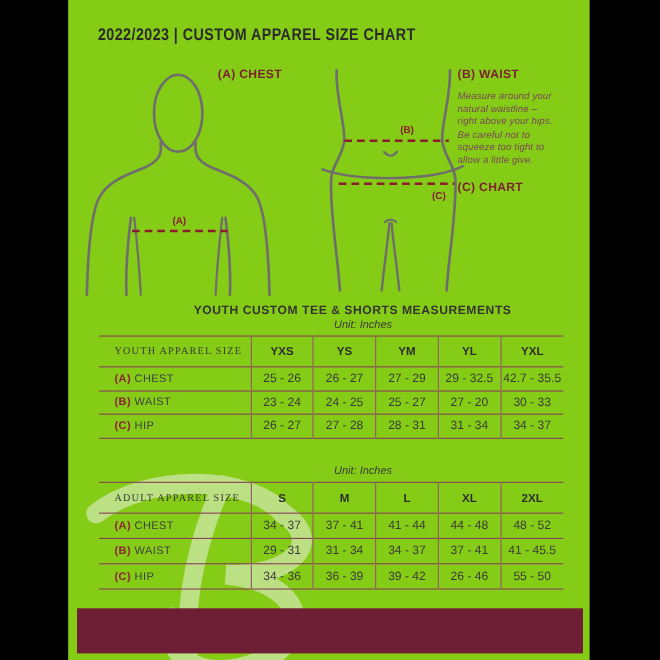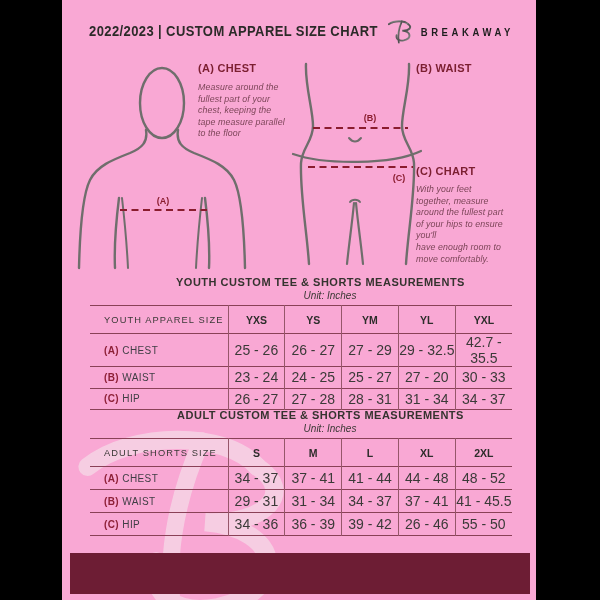--- a/index.html
+++ b/index.html
@@ -4,21 +4,21 @@
 <style>
   html,body{margin:0;padding:0;}
   body{
     width:600px;height:600px;position:relative;overflow:hidden;
     background:#000000;
     font-family:"Liberation Sans", sans-serif;
     -webkit-font-smoothing:antialiased;
   }
   .paper{
     position:absolute;left:62px;top:0;width:474px;height:600px;
-    background:#f9a8d4;overflow:hidden;
+    background:#84cc16;overflow:hidden;
   }
   
   .doc-title{
     position:absolute;left:27px;top:22px;
     font-size:13px;font-weight:700;letter-spacing:.4px;color:#2c2b29;
     transform:scaleY(1.18);transform-origin:left top;white-space:nowrap;
   }
   .brand{position:absolute;right:22px;top:17px;display:flex;align-items:center;gap:9px;}
   .brand-logo{width:24px;height:28px;display:block;}
   .brand-name{font-size:9.5px;font-weight:700;letter-spacing:3.6px;color:#1e1e1e;
@@ -60,55 +60,40 @@
   table.size-table col.c-val{width:56.8px;}
   table.size-table th, table.size-table td{
     padding:0;margin:0;text-align:center;vertical-align:middle;
     border-left:1.4px solid #96576a;
   }
   table.size-table th:first-child, table.size-table td:first-child{border-left:none;}
   table.size-table tr{border-top:1.6px solid #8a4157;}
   table.size-table tr:last-child{border-bottom:1.6px solid #8a4157;}
   table.size-table thead th{height:27px;font-size:10.5px;font-weight:700;color:#2e2d2b;}
   table.size-table thead th.lab{
-    font-size:9.3px;font-weight:400;letter-spacing:1.1px;color:#3a3936;text-align:left;padding-left:14px;
+    font-size:9.3px;font-weight:400;letter-spacing:1.1px;color:#3a3936;text-align:left;padding-left:14px;font-family:Liberation Serif, serif;
   }
   .tbl-youth tbody td{height:20.5px;}
   .tbl-adult tbody td{height:22px;}
-  table.size-table tbody td{font-size:14px;color:#3b3a38;}
+  table.size-table tbody td{font-size:11px;color:#3b3a38;}
   table.size-table tbody td.lab{text-align:left;padding-left:14px;font-size:10px;letter-spacing:.4px;color:#3f3e44;}
   .pfx{font-weight:700;color:#8e2138;}
   
   .footer-bar{
     position:absolute;left:8px;top:553px;width:460px;height:41px;
     background:#6d1d34;z-index:3;
   }
   .watermark{position:absolute;left:16px;top:408px;width:215px;height:235px;opacity:.5;z-index:0;}
 </style>
 </head>
 <body>
 
 <div class="paper">
 
   <div class="doc-title">2022/2023  |  CUSTOM APPAREL SIZE CHART</div>
-  <div class="brand">
-    <svg class="brand-logo" viewBox="0 0 32 36" fill="none">
-      <defs>
-        <linearGradient id="lg" x1="0" y1="0" x2="1" y2="1">
-          <stop offset="0" stop-color="#9a9a9a"></stop>
-            <stop offset=".5" stop-color="#4f4f4f"></stop>
-            <stop offset="1" stop-color="#8d8d8d"></stop>
-        </linearGradient>
-      </defs>
-      <path d="M1 9 C8 3.5 22 3.5 27 9" stroke="url(#lg)" stroke-width="2.6" stroke-linecap="round"></path>
-      <path d="M27 9 C33 13 28 18 19 17.5 C31 18.5 32 28 21 30.5 C14.5 31.8 10.5 28.5 11.5 23.5" stroke="url(#lg)" stroke-width="2.6" stroke-linecap="round"></path>
-      <path d="M18.5 5 C14.5 14 12.5 24 14.5 33.5" stroke="url(#lg)" stroke-width="2.4" stroke-linecap="round"></path>
-    </svg>
-    <span class="brand-name">BREAKAWAY</span>
-  </div>
 
   <svg class="watermark" viewBox="0 0 32 36" fill="none">
     <path d="M1 9 C8 3.5 22 3.5 27 9" stroke="#f4f3f1" stroke-width="2.8" stroke-linecap="round"></path>
     <path d="M27 9 C33 13 28 18 19 17.5 C31 18.5 32 28 21 30.5 C14.5 31.8 10.5 28.5 11.5 23.5" stroke="#f4f3f1" stroke-width="2.8" stroke-linecap="round"></path>
     <path d="M18.5 5 C14.5 14 12.5 24 14.5 33.5" stroke="#f4f3f1" stroke-width="2.6" stroke-linecap="round"></path>
   </svg>
 
   <svg class="figures" viewBox="0 0 360 218" fill="none">
 
     <g stroke="#6f6e6c" stroke-width="2.4" stroke-linecap="round">
@@ -138,34 +123,28 @@
     </g>
 
     <g font-family="Liberation Sans, sans-serif" font-size="9" font-weight="700" fill="#8a1c2e" text-anchor="middle">
       <text x="101" y="152">(A)</text>
       <text x="308" y="69">(B)</text>
       <text x="337" y="129">(C)</text>
     </g>
   </svg>
 
   <div class="guide-head gh-chest">(A) CHEST</div>
-  <div class="guide-body gb-chest">Measure around the
-fullest part of your
-chest, keeping the
-tape measure parallel
-to the floor</div>
   <div class="guide-head gh-waist">(B) WAIST</div>
+  <div class="guide-body gb-waist">Measure around your
+natural waistline –
+right above your hips.
+Be careful not to
+squeeze too tight to
+allow a little give.</div>
   <div class="guide-head gh-hips">(C) CHART</div>
-  <div class="guide-body gb-hips">With your feet
-together, measure
-around the fullest part
-of your hips to ensure
-you'll
-have enough room to
-move comfortably.</div>
 
   <div class="sec-title t-youth-title">YOUTH CUSTOM TEE &amp; SHORTS MEASUREMENTS</div>
   <div class="sec-sub t-youth-sub">Unit: Inches</div>
   <table class="size-table tbl-youth">
     <colgroup>
         <col class="c-label">
         <col class="c-val">
         <col class="c-val">
         <col class="c-val">
         <col class="c-val">
@@ -202,34 +181,33 @@
         <td class="lab"><span class="pfx">(C)</span> <span>HIP</span></td>
         <td>26 - 27</td>
         <td>27 - 28</td>
         <td>28 - 31</td>
         <td>31 - 34</td>
         <td>34 - 37</td>
       </tr>
     </tbody>
   </table>
 
-  <div class="sec-title t-adult-title">ADULT CUSTOM TEE &amp; SHORTS MEASUREMENTS</div>
   <div class="sec-sub t-adult-sub">Unit: Inches</div>
   <table class="size-table tbl-adult">
     <colgroup>
         <col class="c-label">
         <col class="c-val">
         <col class="c-val">
         <col class="c-val">
         <col class="c-val">
         <col class="c-val">
       </colgroup>
     <thead>
       <tr>
-        <th class="lab">ADULT SHORTS SIZE</th>
+        <th class="lab">ADULT APPAREL SIZE</th>
         <th>S</th>
         <th>M</th>
         <th>L</th>
         <th>XL</th>
         <th>2XL</th>
       </tr>
     </thead>
     <tbody>
       <tr>
         <td class="lab"><span class="pfx">(A)</span> <span>CHEST</span></td>

